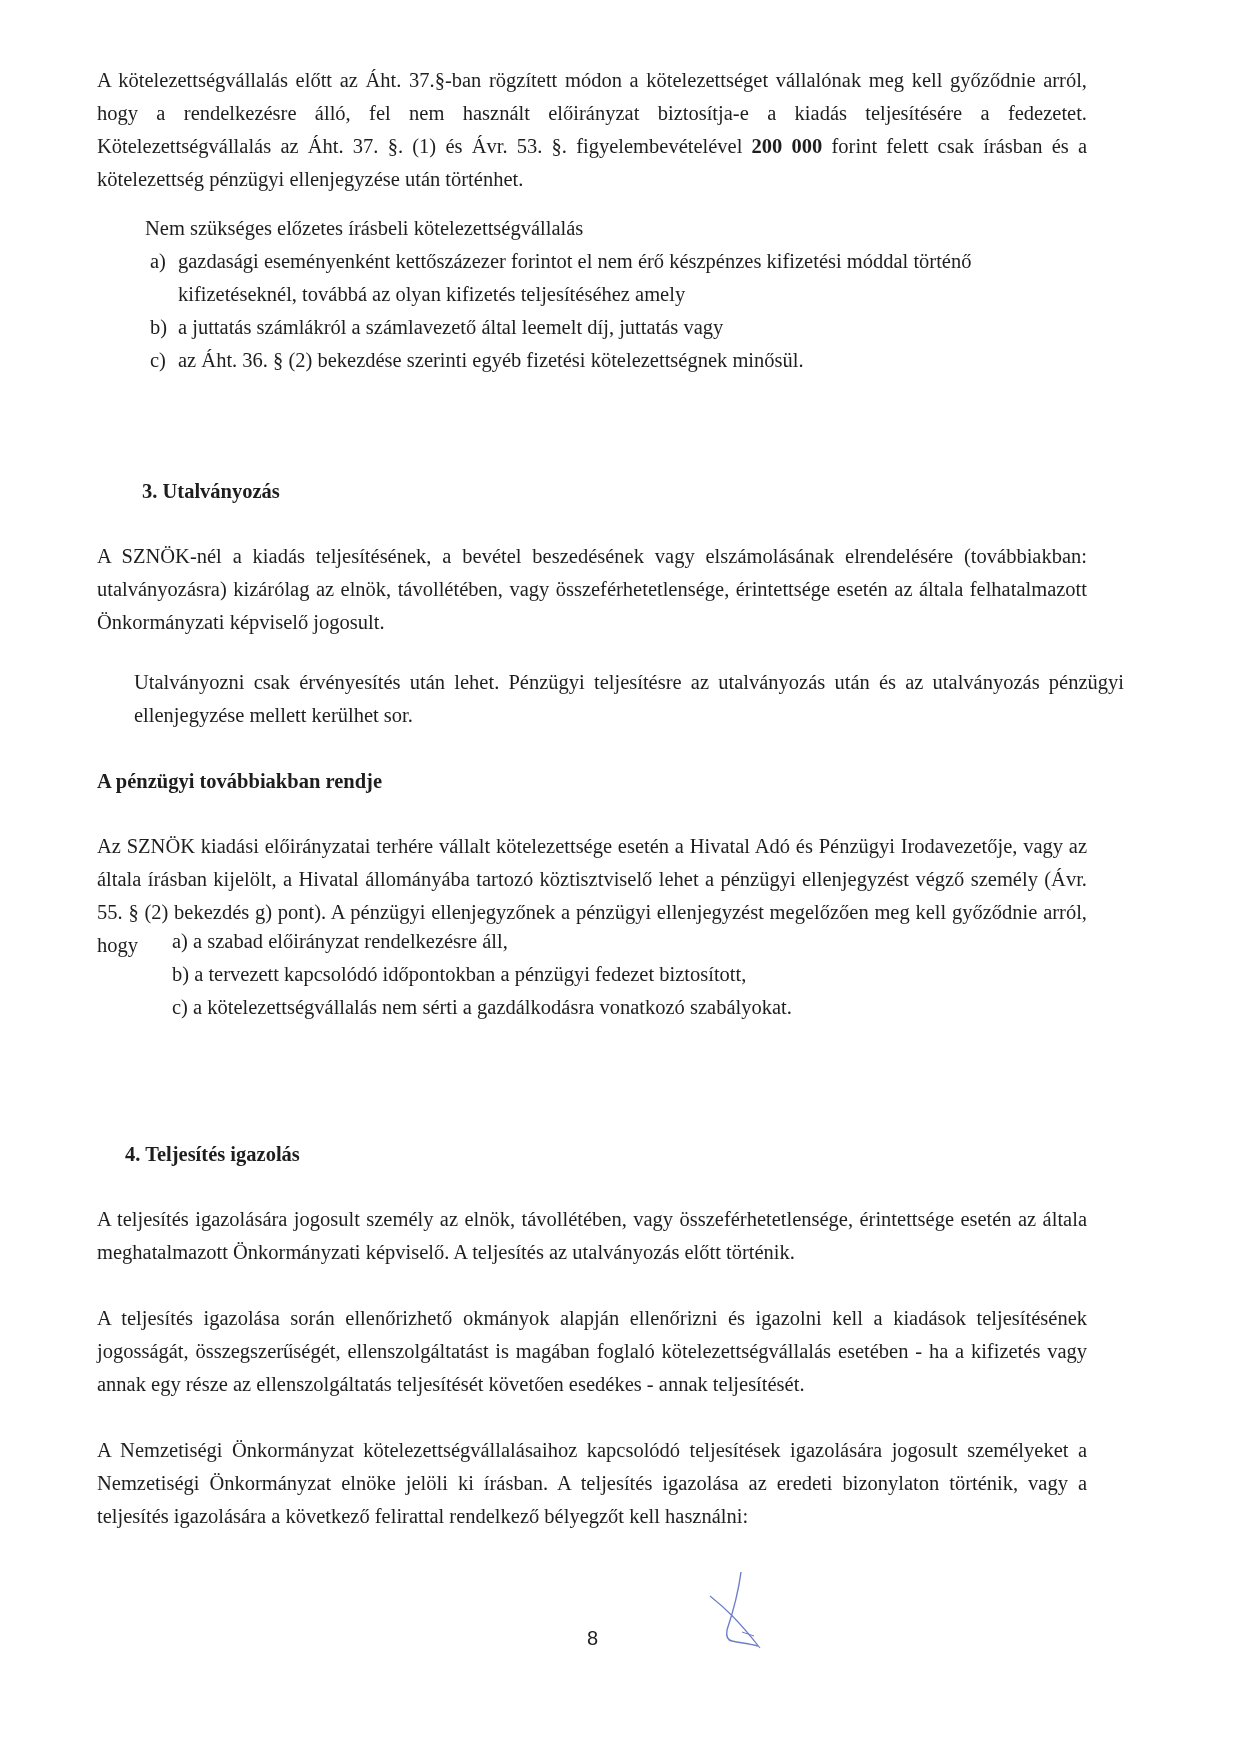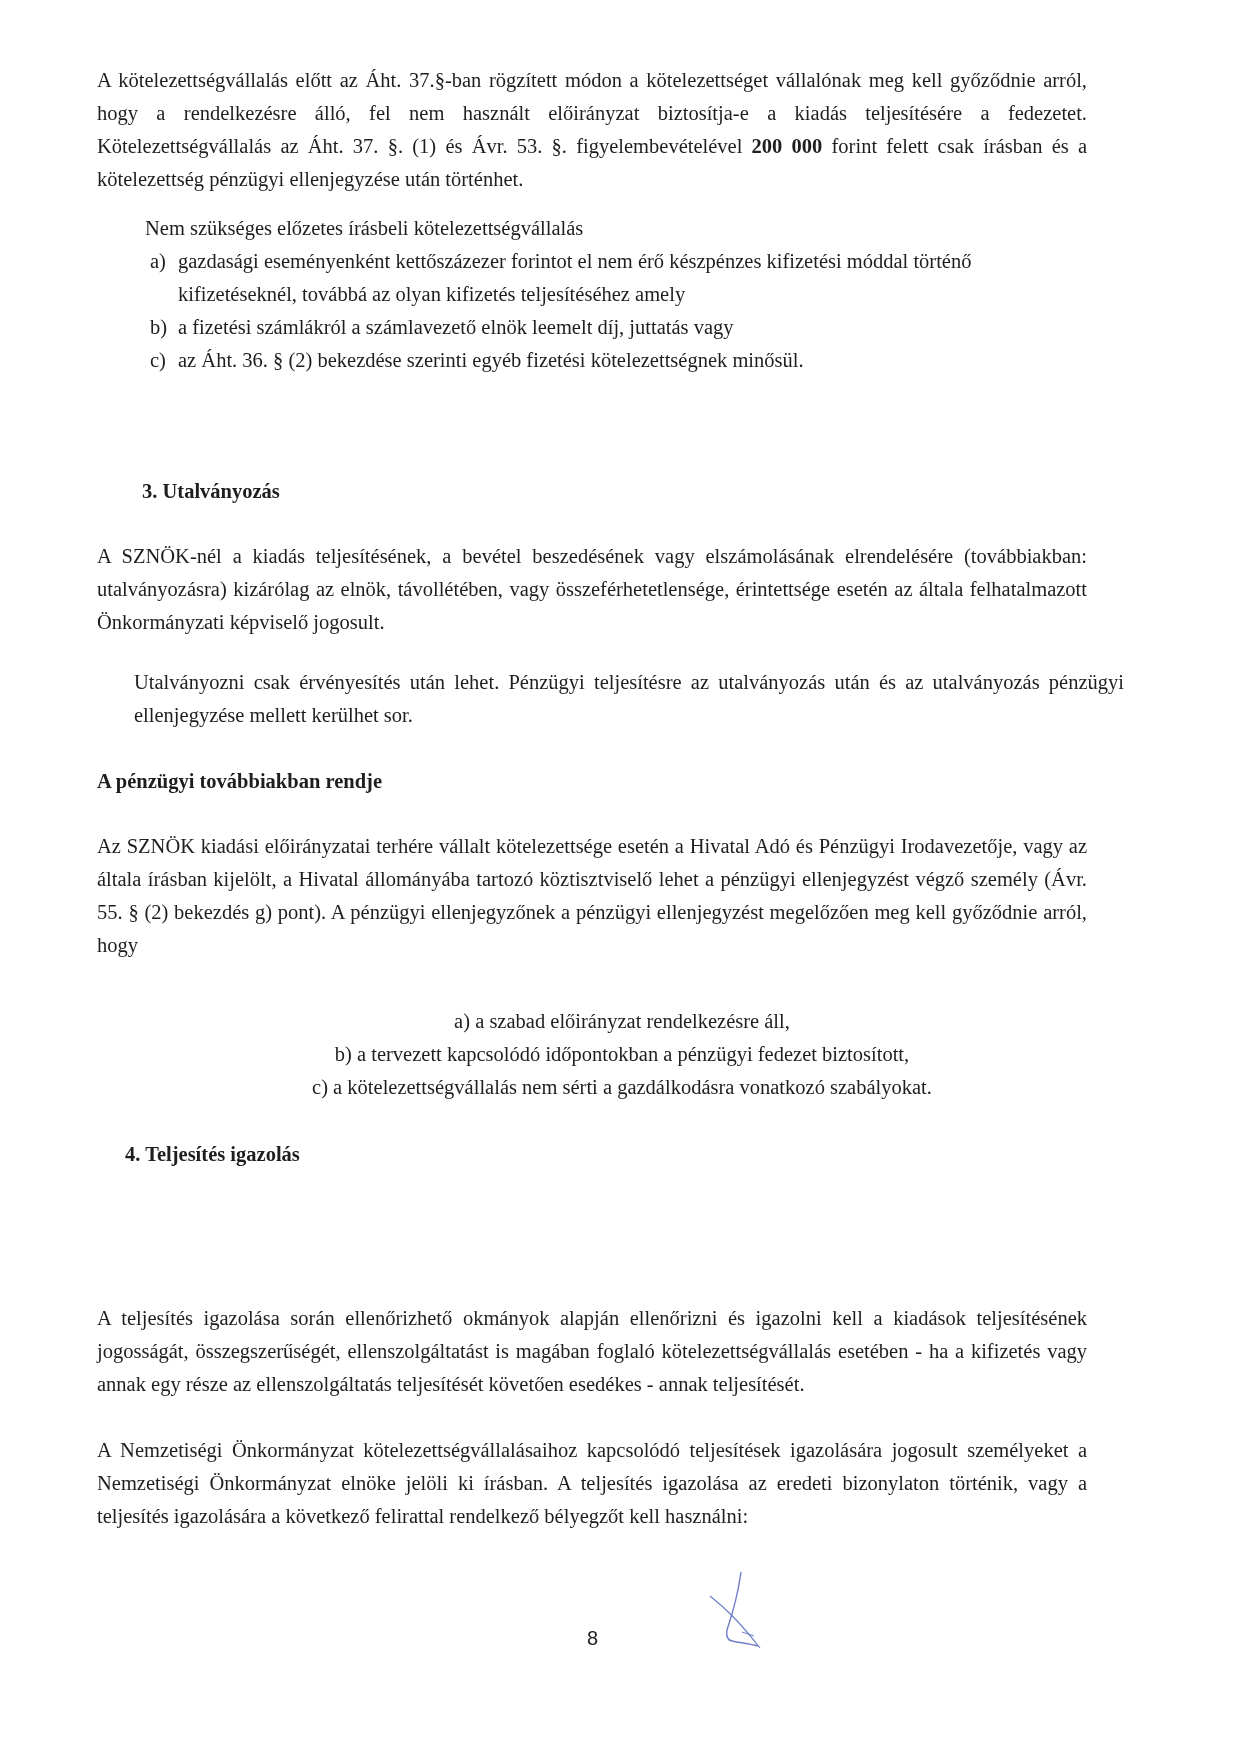--- a/index.html
+++ b/index.html
@@ -64,53 +64,56 @@
   <div class="block" style="top:212px;margin-left:48px;">
     <p>Nem szükséges előzetes írásbeli kötelezettségvállalás</p>
   </div>
   <div class="list1" style="top:245px;">
     <div class="list-item">
       <span class="marker">a)</span>
       <span class="text">gazdasági eseményenként kettőszázezer forintot el nem érő készpénzes kifizetési móddal történő kifizetéseknél, továbbá az olyan kifizetés teljesítéséhez amely</span>
     </div>
     <div class="list-item">
       <span class="marker">b)</span>
-      <span class="text">a fizetési számlákról a számlavezető elnök leemelt díj, juttatás vagy</span>
+      <span class="text">a juttatás számlákról a számlavezető által leemelt díj, juttatás vagy</span>
     </div>
     <div class="list-item">
       <span class="marker">c)</span>
       <span class="text">az Áht. 36. § (2) bekezdése szerinti egyéb fizetési kötelezettségnek minősül.</span>
     </div>
   </div>
 
   <div class="heading" style="left:142px; top:475px;">3. Utalványozás</div>
   <div class="block" style="top:540px;font-family:Liberation Serif, serif;">
     <p>A SZNÖK-nél a kiadás teljesítésének, a bevétel beszedésének vagy elszámolásának elrendelésére (továbbiakban: utalványozásra) kizárólag az elnök, távollétében, vagy összeférhetetlensége, érintettsége esetén az általa felhatalmazott Önkormányzati képviselő jogosult.</p>
   </div>
   <div class="block" style="top:666px;margin-left:37px;">
     <p>Utalványozni csak érvényesítés után lehet. Pénzügyi teljesítésre az utalványozás után és az utalványozás pénzügyi ellenjegyzése mellett kerülhet sor.</p>
   </div>
 
   <div class="heading" style="left:97px; top:765px;">A pénzügyi továbbiakban rendje</div>
   <div class="block" style="top:830px;">
     <p>Az SZNÖK kiadási előirányzatai terhére vállalt kötelezettsége esetén a Hivatal Adó és Pénzügyi Irodavezetője, vagy az általa írásban kijelölt, a Hivatal állományába tartozó köztisztviselő lehet a pénzügyi ellenjegyzést végző személy (Ávr. 55. § (2) bekezdés g) pont). A pénzügyi ellenjegyzőnek a pénzügyi ellenjegyzést megelőzően meg kell győződnie arról, hogy</p>
   </div>
-  <div class="list2" style="top:1005px;text-align:center;">
+  <div class="list2" style="top:925px;">
     <div class="list-item">
       <span class="text">a) a szabad előirányzat rendelkezésre áll,</span>
     </div>
     <div class="list-item">
       <span class="text">b) a tervezett kapcsolódó időpontokban a pénzügyi fedezet biztosított,</span>
     </div>
     <div class="list-item">
       <span class="text">c) a kötelezettségvállalás nem sérti a gazdálkodásra vonatkozó szabályokat.</span>
     </div>
   </div>
 
   <div class="heading" style="left:125px; top:1138px;">4. Teljesítés igazolás</div>
+  <div class="block" style="top:1203px;">
+    <p>A teljesítés igazolására jogosult személy az elnök, távollétében, vagy összeférhetetlensége, érintettsége esetén az általa meghatalmazott Önkormányzati képviselő. A teljesítés az utalványozás előtt történik.</p>
+  </div>
   <div class="block" style="top:1302px;">
     <p>A teljesítés igazolása során ellenőrizhető okmányok alapján ellenőrizni és igazolni kell a kiadások teljesítésének jogosságát, összegszerűségét, ellenszolgáltatást is magában foglaló kötelezettségvállalás esetében - ha a kifizetés vagy annak egy része az ellenszolgáltatás teljesítését követően esedékes - annak teljesítését.</p>
   </div>
   <div class="block" style="top:1434px;">
     <p>A Nemzetiségi Önkormányzat kötelezettségvállalásaihoz kapcsolódó teljesítések igazolására jogosult személyeket a Nemzetiségi Önkormányzat elnöke jelöli ki írásban. A teljesítés igazolása az eredeti bizonylaton történik, vagy a teljesítés igazolására a következő felirattal rendelkező bélyegzőt kell használni:</p>
   </div>
 
   <div class="page-number">8</div>
   <svg class="signature" viewBox="0 0 100 100">
     <path d="M61 2 C58 25 52 45 47 60 C46 66 47 70 52 71 C62 73 70 74 78 76" fill="none" stroke="#6f7fc8" stroke-width="1.4"></path>

